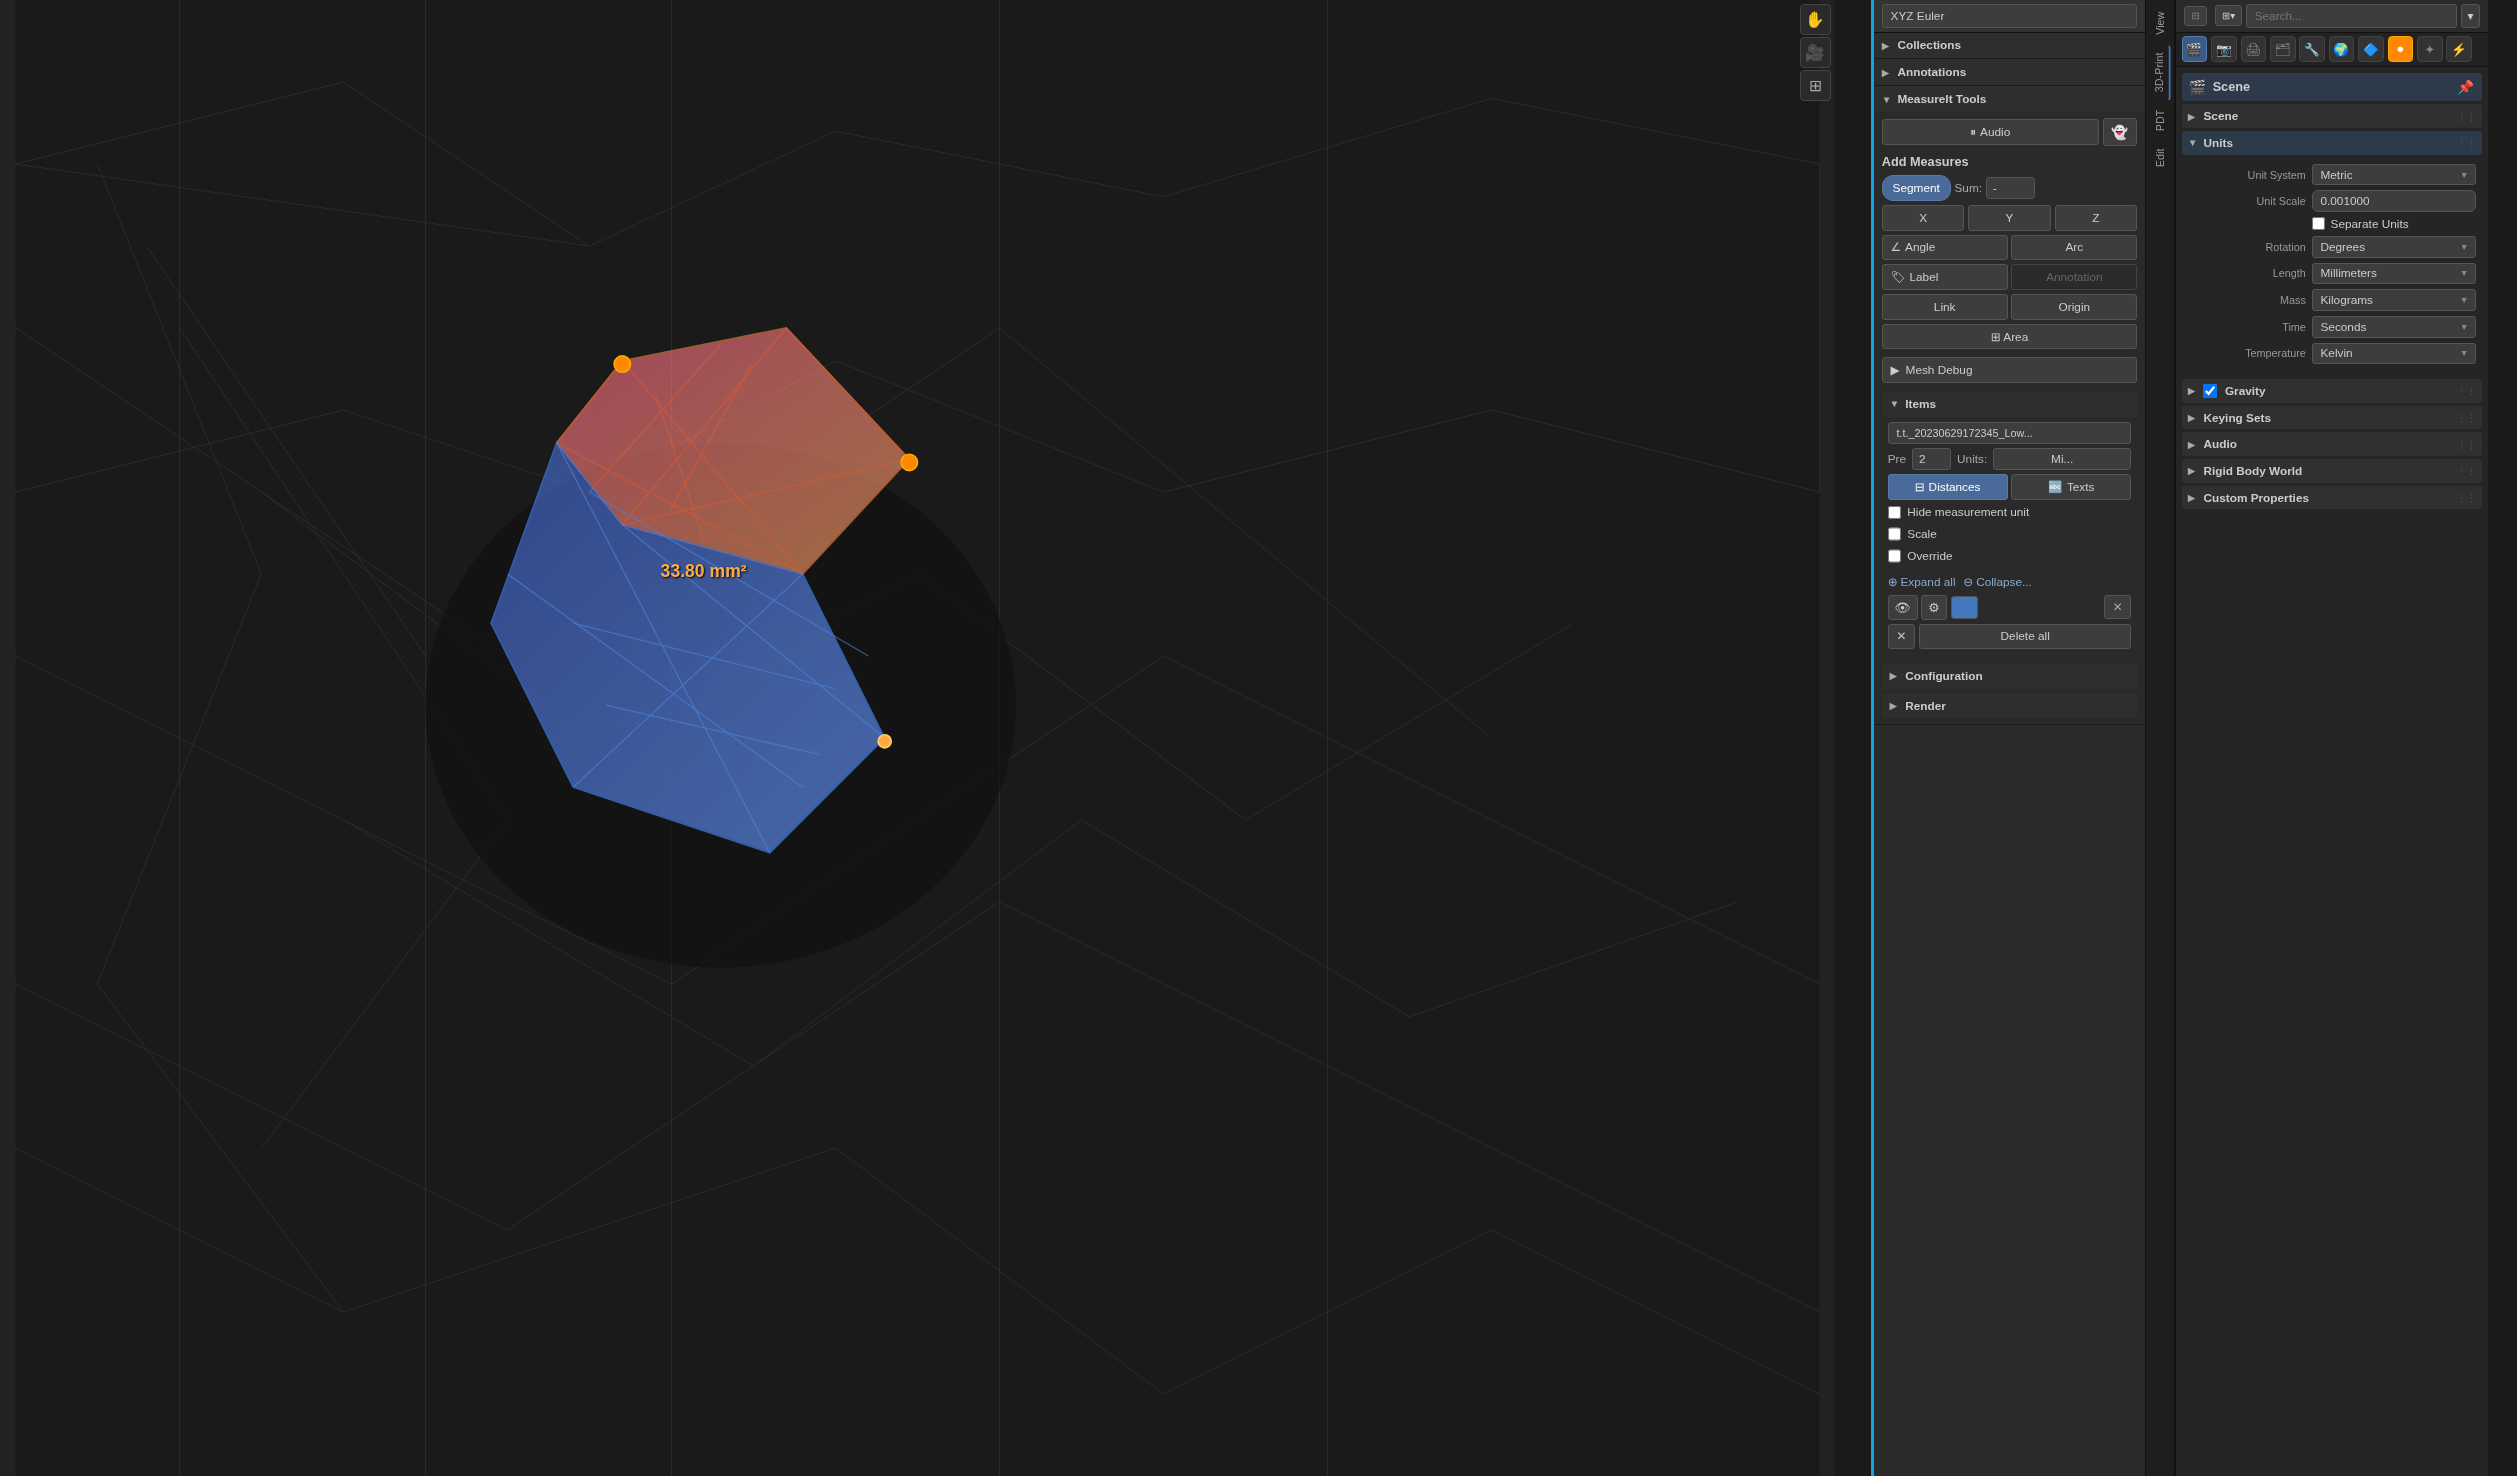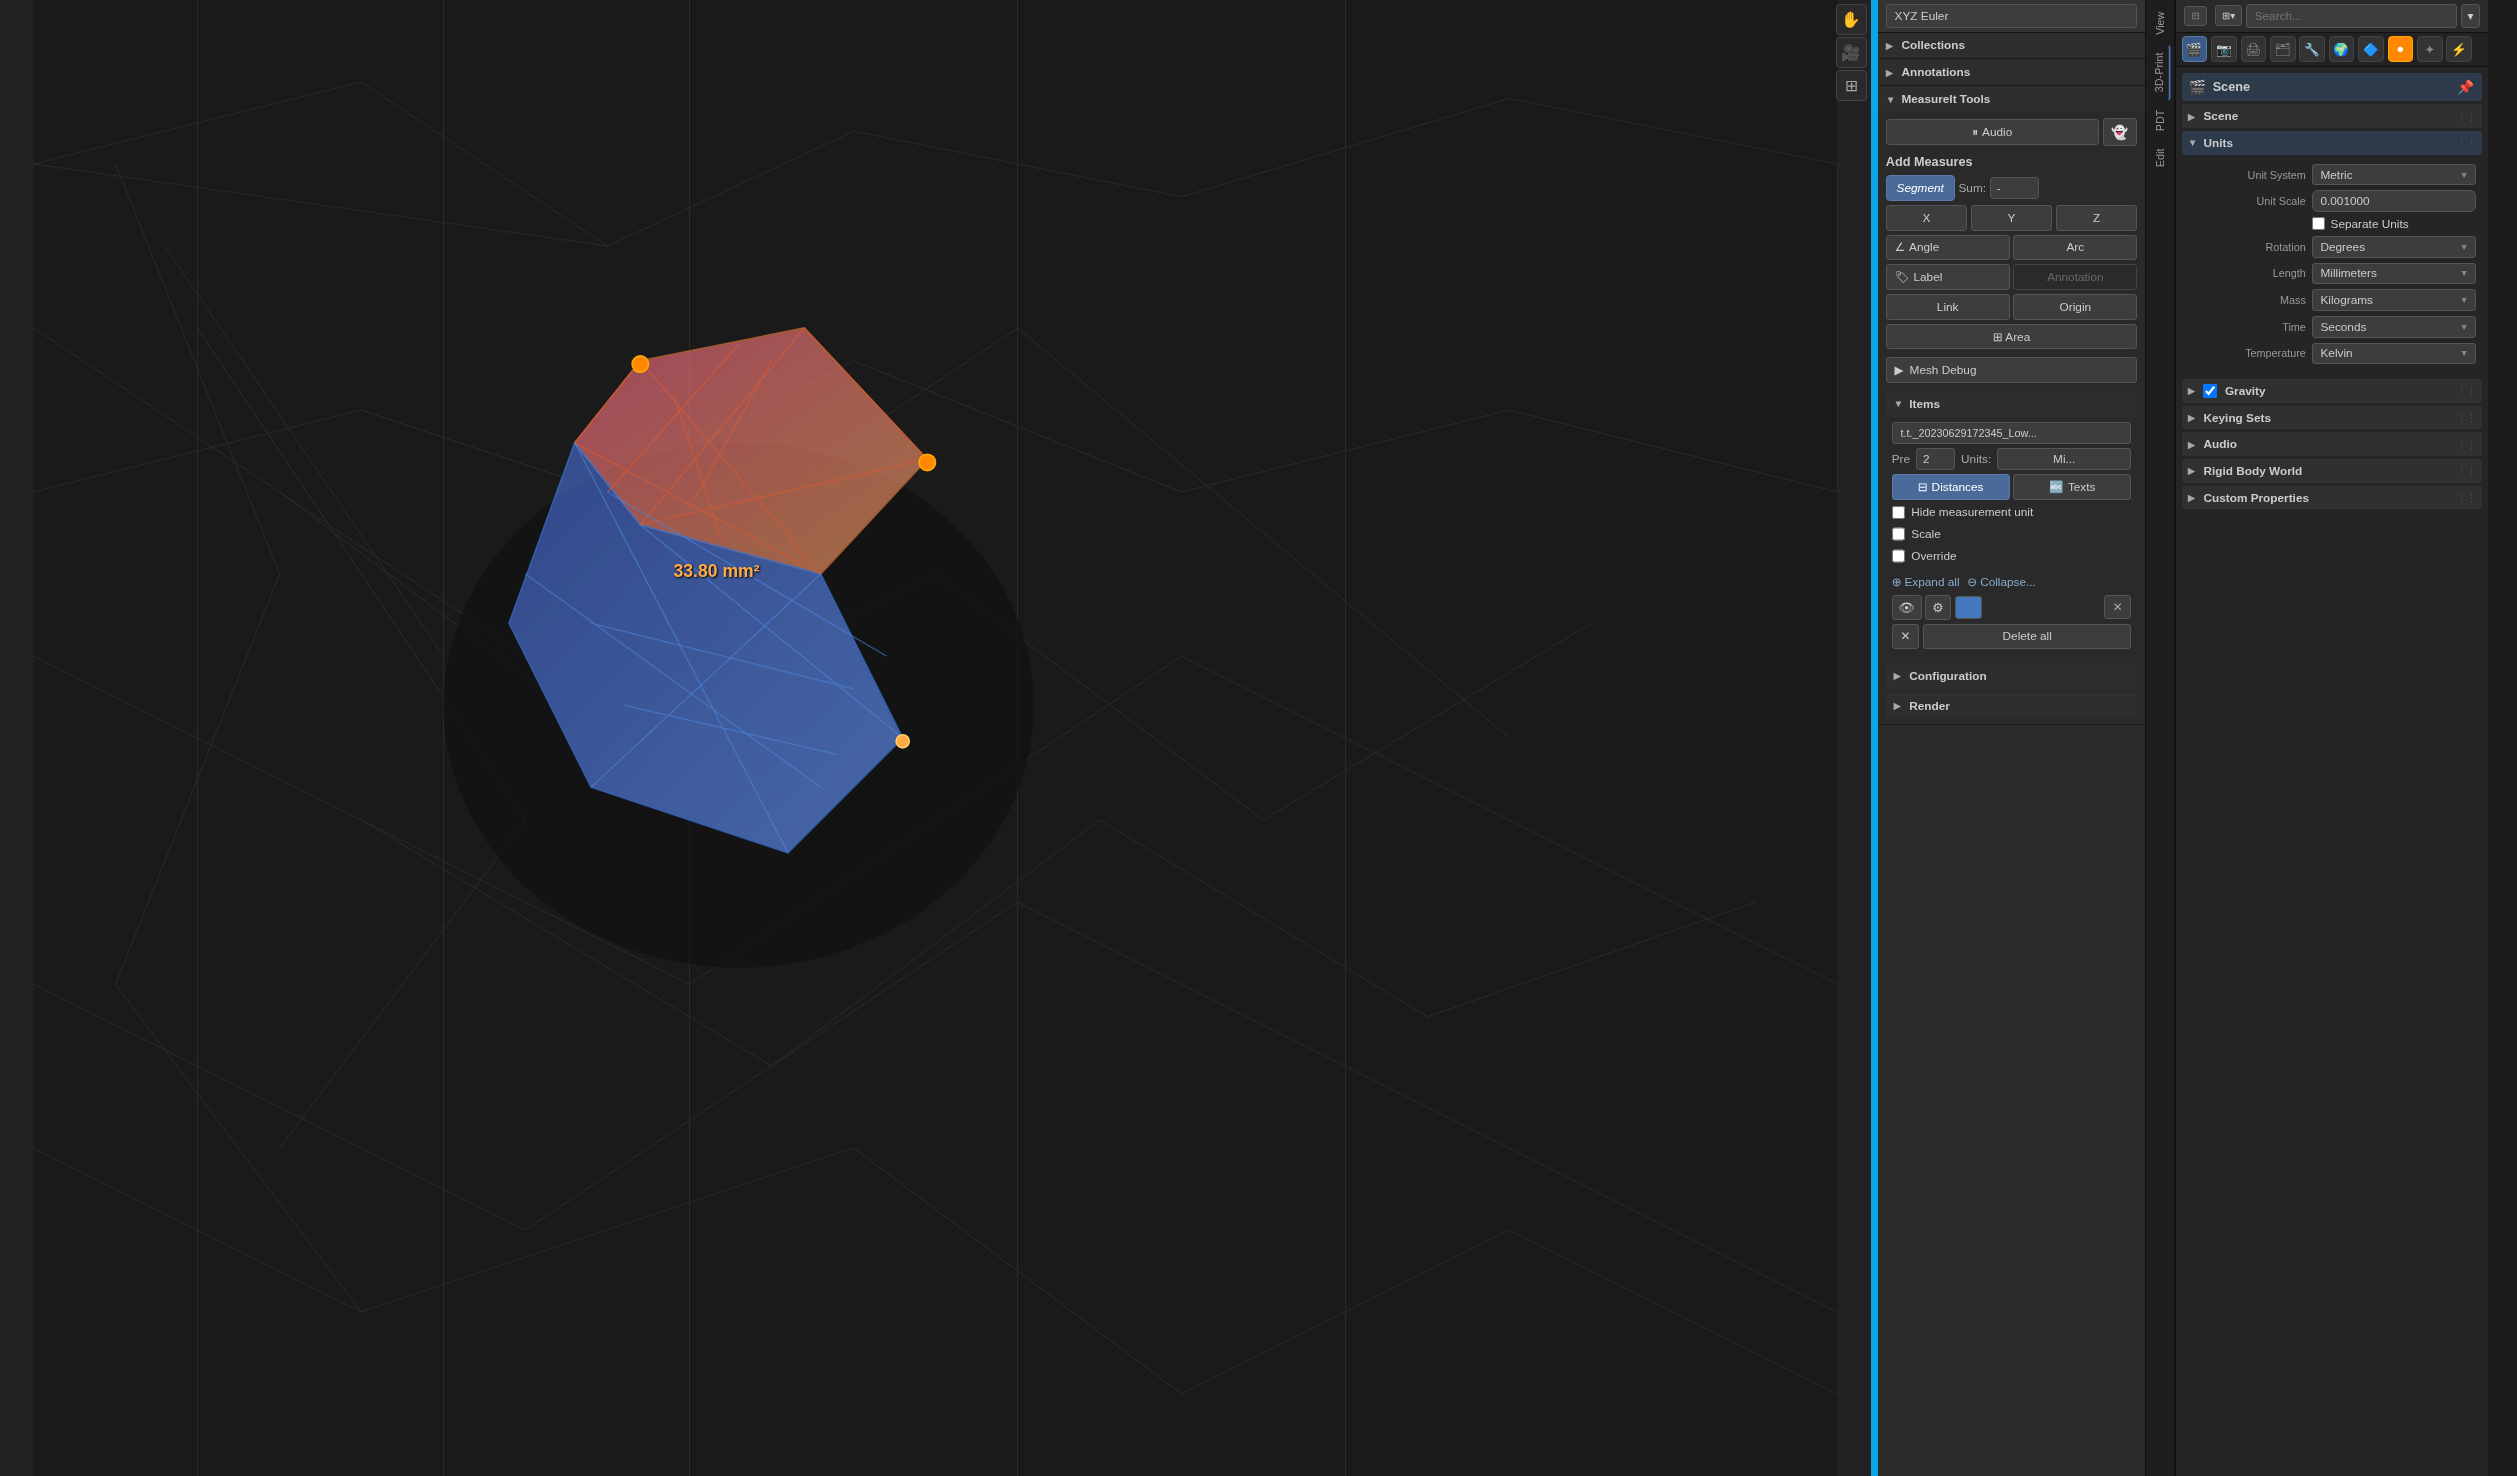--- a/index.html
+++ b/index.html
@@ -30,25 +30,26 @@
       font-size: 17.6px;
       font-weight: bold;
       text-shadow: 1px 1px 2px #000;
       pointer-events: none;
     }
 
     
     .tool-shelf {
       width: 274px;
       background: #2a2a2a;
-      border-left: 7px solid #0ea5e9;
+      border-left: 3px solid #0ea5e9;
       display: flex;
       flex-direction: column;
       overflow-y: auto;
       overflow-x: hidden;
+      margin-left: 36px;
     }
 
     .tool-shelf::-webkit-scrollbar { width: 7.8px; }
     .tool-shelf::-webkit-scrollbar-track { background: #1e1e1e; }
     .tool-shelf::-webkit-scrollbar-thumb { background: #444; border-radius: 3.9px; }
 
     
     .shelf-header {
       display: flex;
       align-items: center;
@@ -159,24 +160,23 @@
       align-items: center;
       gap: 3.9px;
       margin-bottom: 3.9px;
     }
 
     .btn-segment {
       background: #4a6a9a;
       border: 1px solid #5a7aaa;
       color: #fff;
       padding: 4.9px 9.8px;
-      border-radius: 4px;
-      cursor: pointer;
-      font-size: 11.8px;
-      font-style: italic;
+      border-radius: 11px;
+      cursor: pointer;
+      font-size: 11.8px;
     }
 
     .label-sum { color: #aaa; font-size: 11.8px; }
 
     .dropdown-mini {
       background: #3d3d3d;
       border: 1px solid #555;
       color: #ccc;
       padding: 2.9px 5.9px;
       border-radius: 2.9px;

